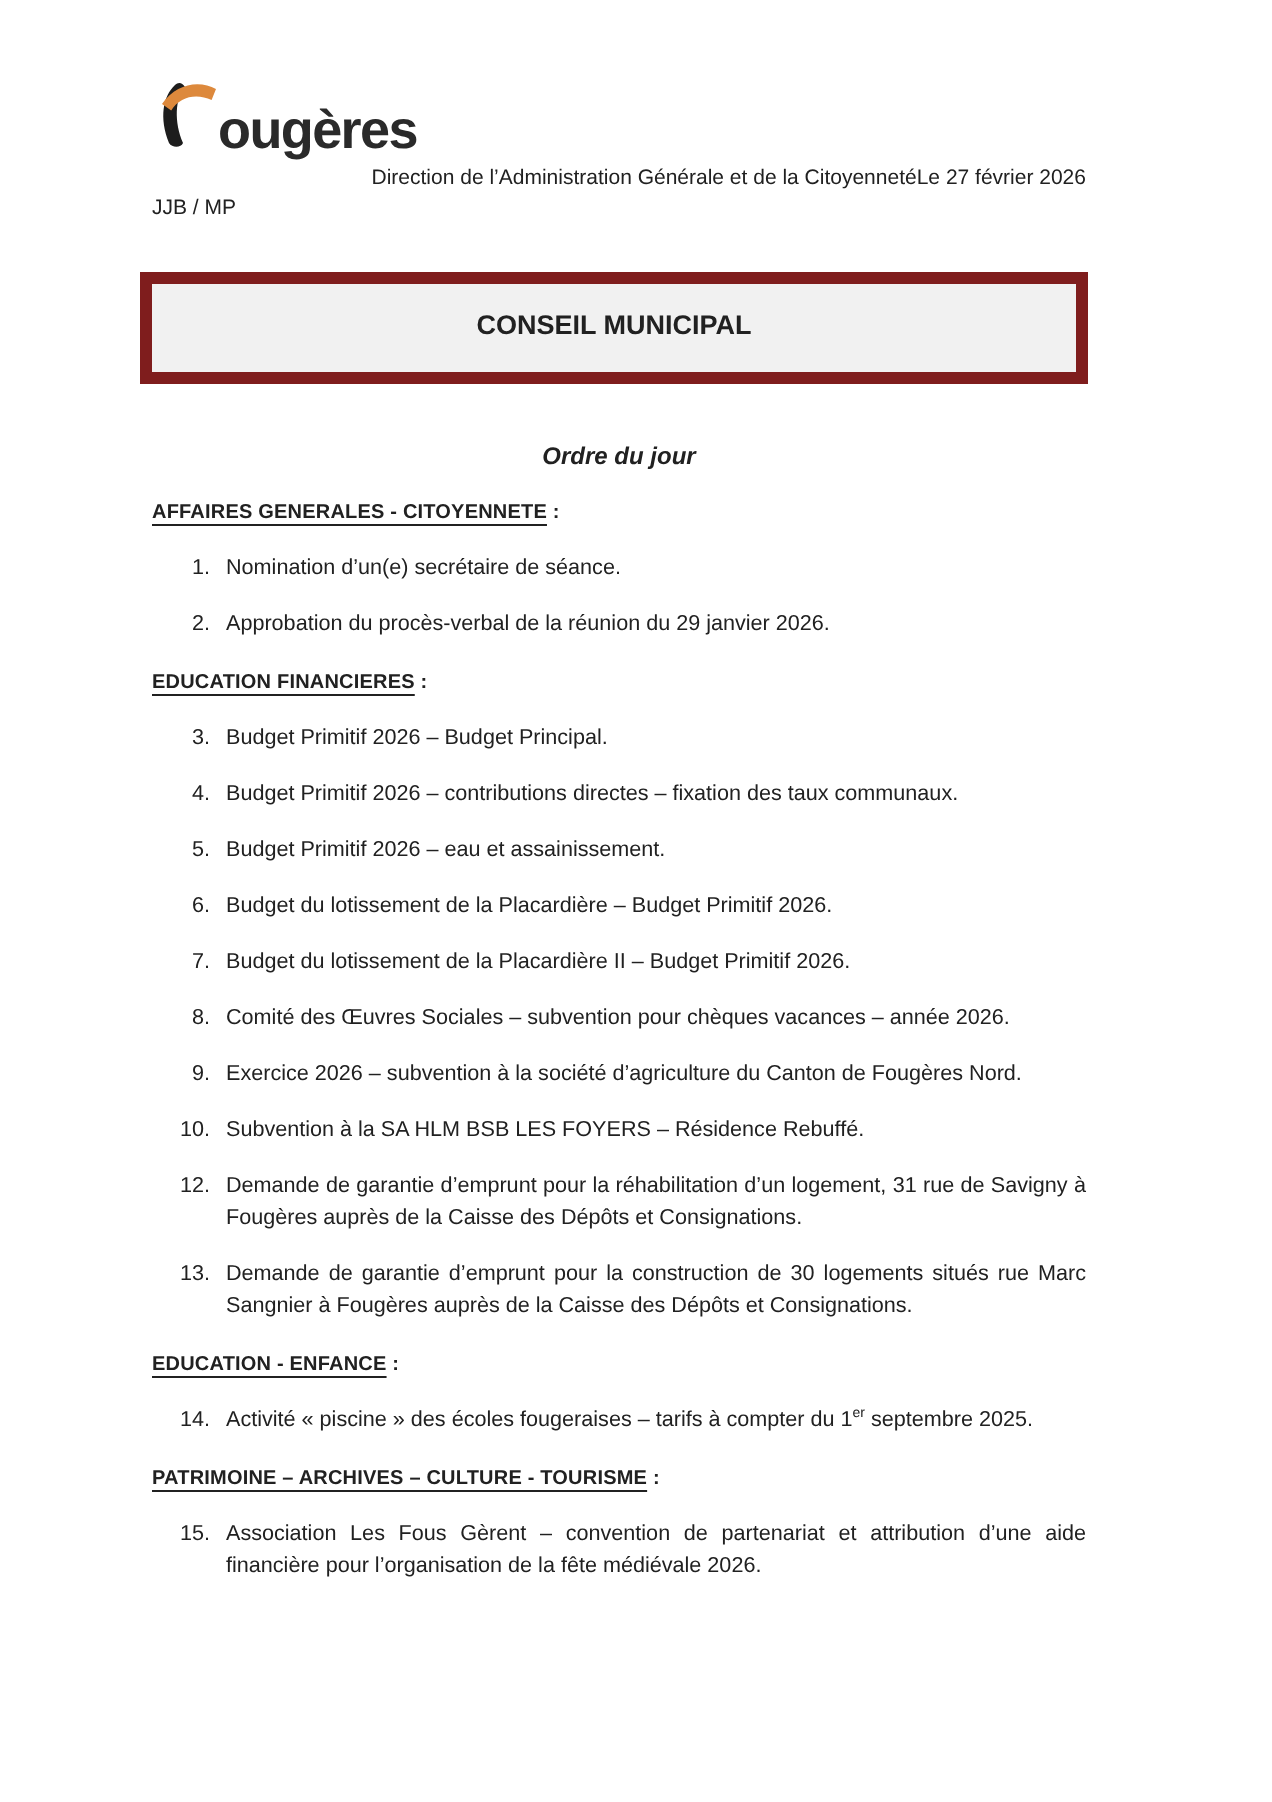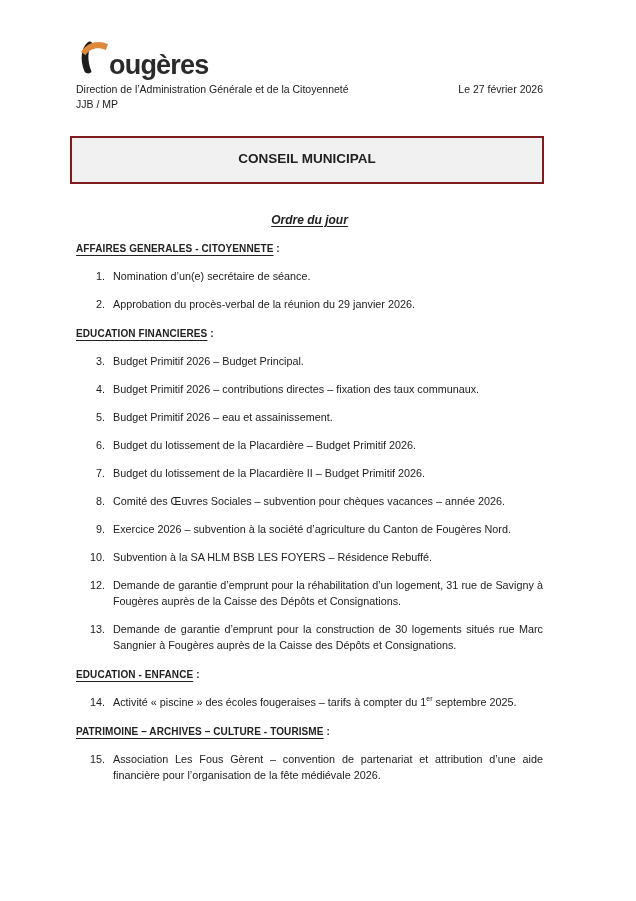--- a/index.html
+++ b/index.html
@@ -12,34 +12,34 @@
 
   
   .logo { display:flex; align-items:flex-end; height:40px; margin-left:1px; }
   .logo svg { display:block; }
   .logo-text {
     font-size:27px; font-weight:bold; color:#2a2a2a;
     letter-spacing:-0.8px; line-height:0.82; margin-left:-2px;
   }
 
   
-  .meta-row { display:flex; justify-content:space-between; font-size:10.5px; margin-top:7px; line-height:13px;gap:29px; }
+  .meta-row { display:flex; justify-content:flex-end; font-size:10.5px; margin-top:7px; line-height:13px; }
   .initials { font-size:10.5px; margin-top:2px; line-height:13px; }
 
   
   .title-box {
     margin:25px -1px 0 -6px;
-    border:2px solid #7f1d1d; background:#f1f1f1;
+    border:6px solid #7f1d1d; background:#f1f1f1;
     text-align:center; font-weight:bold; font-size:13.5px;
     padding:10px 0 12px; line-height:1.62;
   }
 
   
   .ordre { text-align:center; margin-top:29px; font-weight:bold; font-style:italic; font-size:12px; line-height:14px; }
-  .ordre .u { text-decoration:underline; text-underline-offset:2px; }
+  .ordre .u { text-underline-offset:2px; }
 
   
   .sec-head { margin-top:15px; font-weight:bold; font-size:10px; line-height:14px; letter-spacing:0.1px; }
   .sec-head .u { text-decoration:underline; text-underline-offset:2.5px; }
 
   .item { display:flex; margin-top:12px; font-size:10.8px; line-height:16px; padding-left:11px; }
   .item .num { min-width:18px; text-align:right; margin-right:8px; white-space:nowrap; }
   .item .txt { flex:1; text-align:justify; }
   sup { font-size:7px; line-height:0; vertical-align:super; }
 </style>

